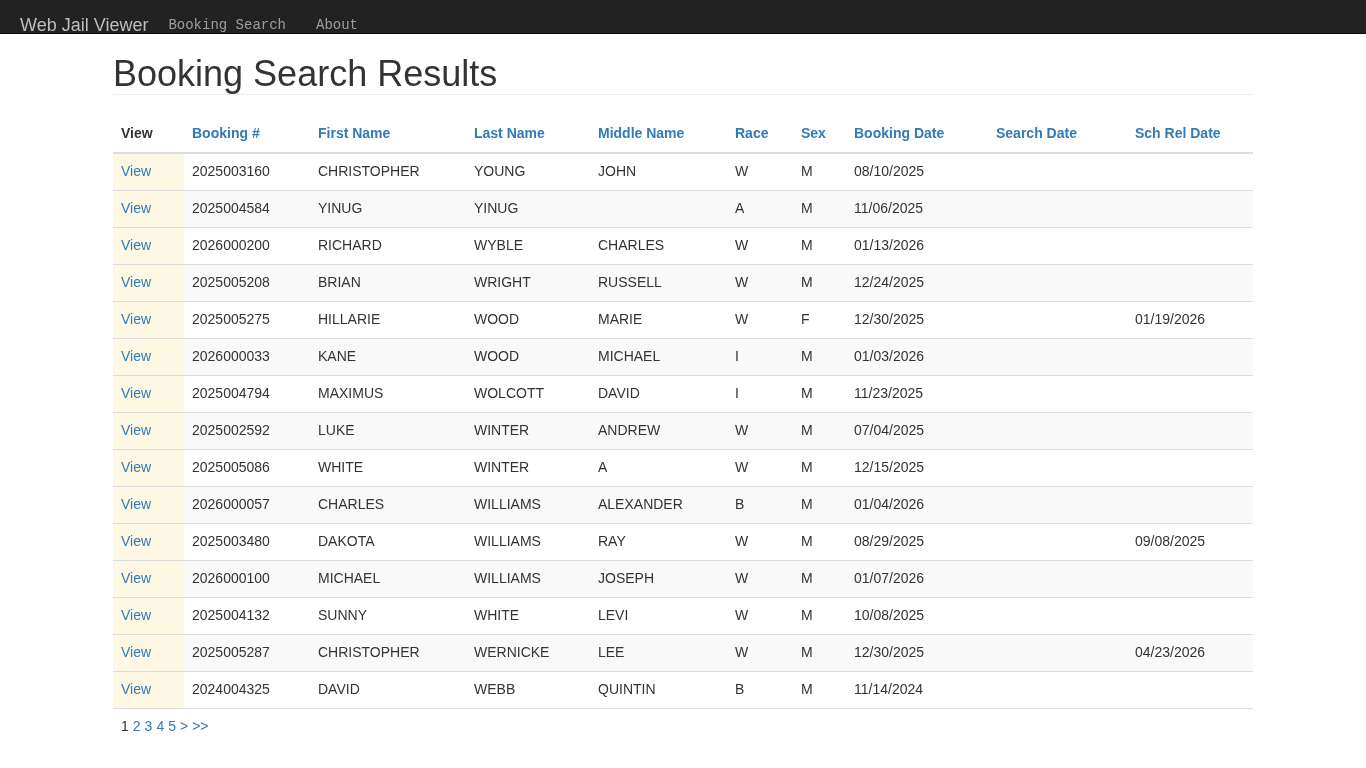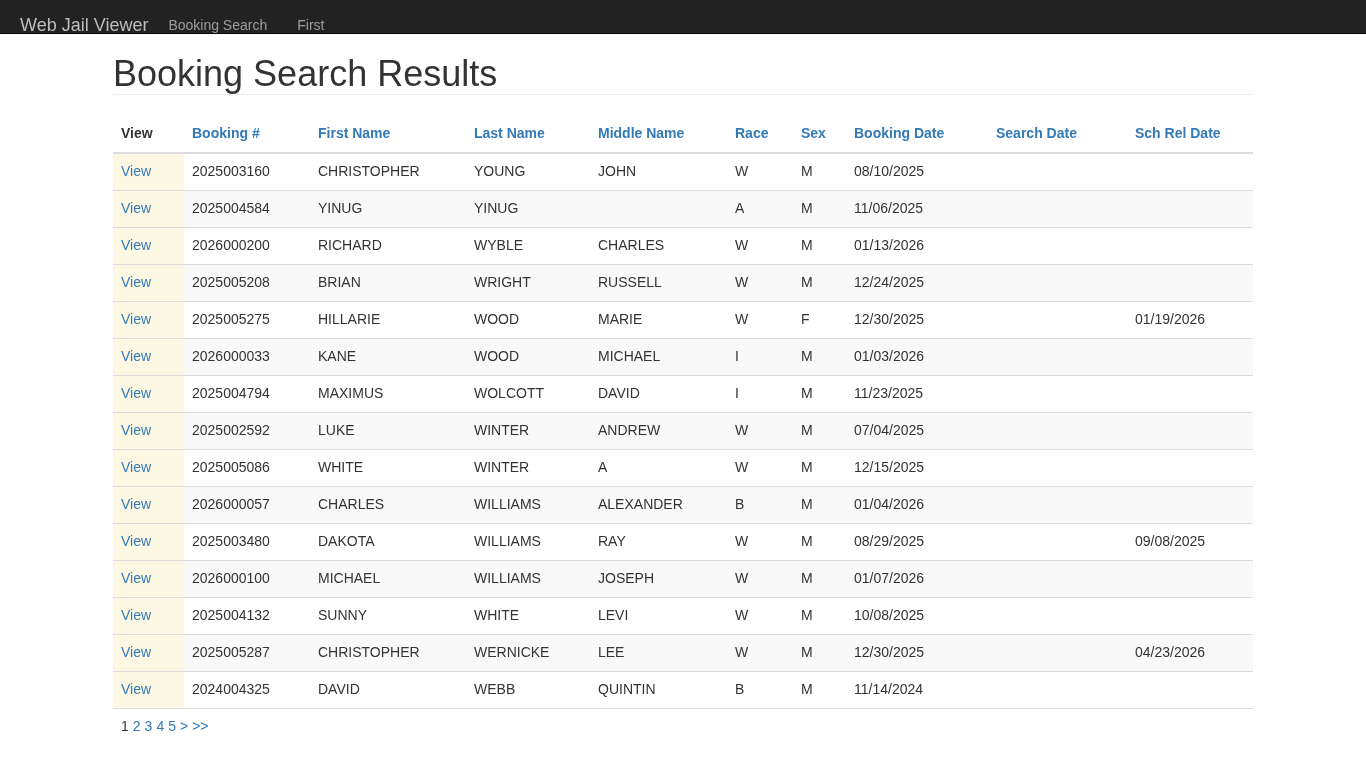--- a/index.html
+++ b/index.html
@@ -25,21 +25,21 @@
     padding-left: 20px;
   }
   .navbar-brand {
     color: #bdbdbd;
     font-size: 18px;
     line-height: 20px;
     padding: 15px 0;
     margin-right: 5px;
     white-space: nowrap;
   }
-  .navbar-nav { display: flex; align-items: stretch; }
+  .navbar-nav { display: flex; align-items: stretch; font-family: Liberation Mono, monospace; }
   .nav-link {
     color: #9d9d9d;
     font-size: 14px;
     line-height: 20px;
     padding: 15px;
     white-space: nowrap;
   }
 
   
   .container {
@@ -97,21 +97,21 @@
   .pager-cell a { color: #337ab7; }
   .pager-cell span.current { color: #333; }
 </style>
 </head>
 <body>
 
 <nav class="navbar">
   <a class="navbar-brand" href="#">Web Jail Viewer</a>
   <div class="navbar-nav">
     <a class="nav-link" href="#">Booking Search</a>
-    <a class="nav-link" href="#">First</a>
+    <a class="nav-link" href="#">About</a>
   </div>
 </nav>
 
 <div class="container">
 
   <div class="page-header">
     <h1 class="page-title">Booking Search Results</h1>
   </div>
 
   <table class="results">

